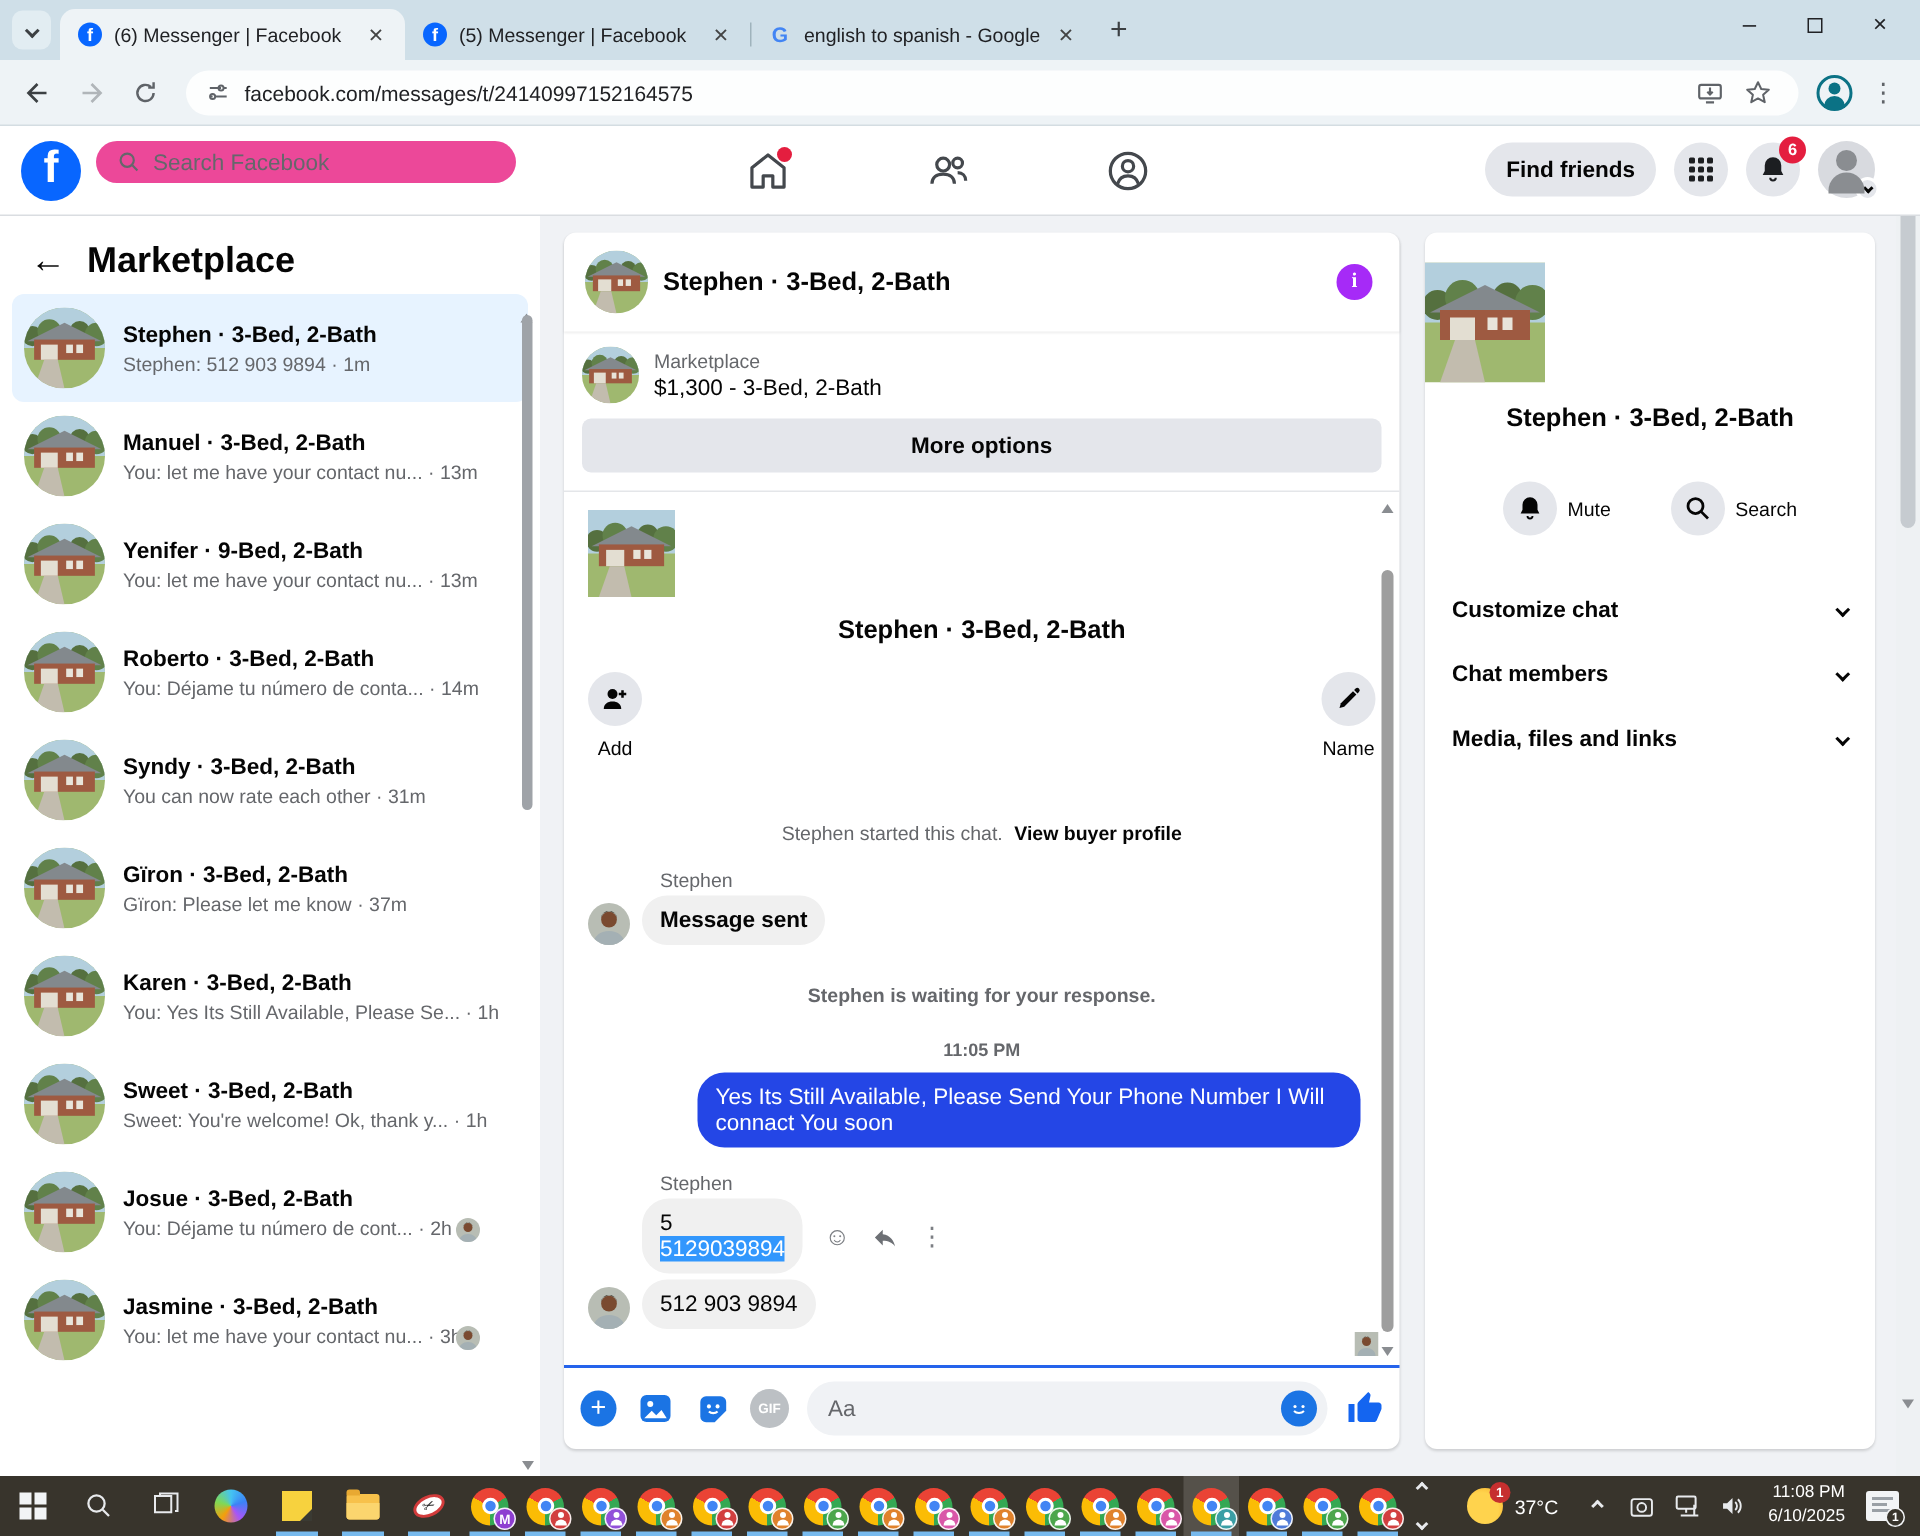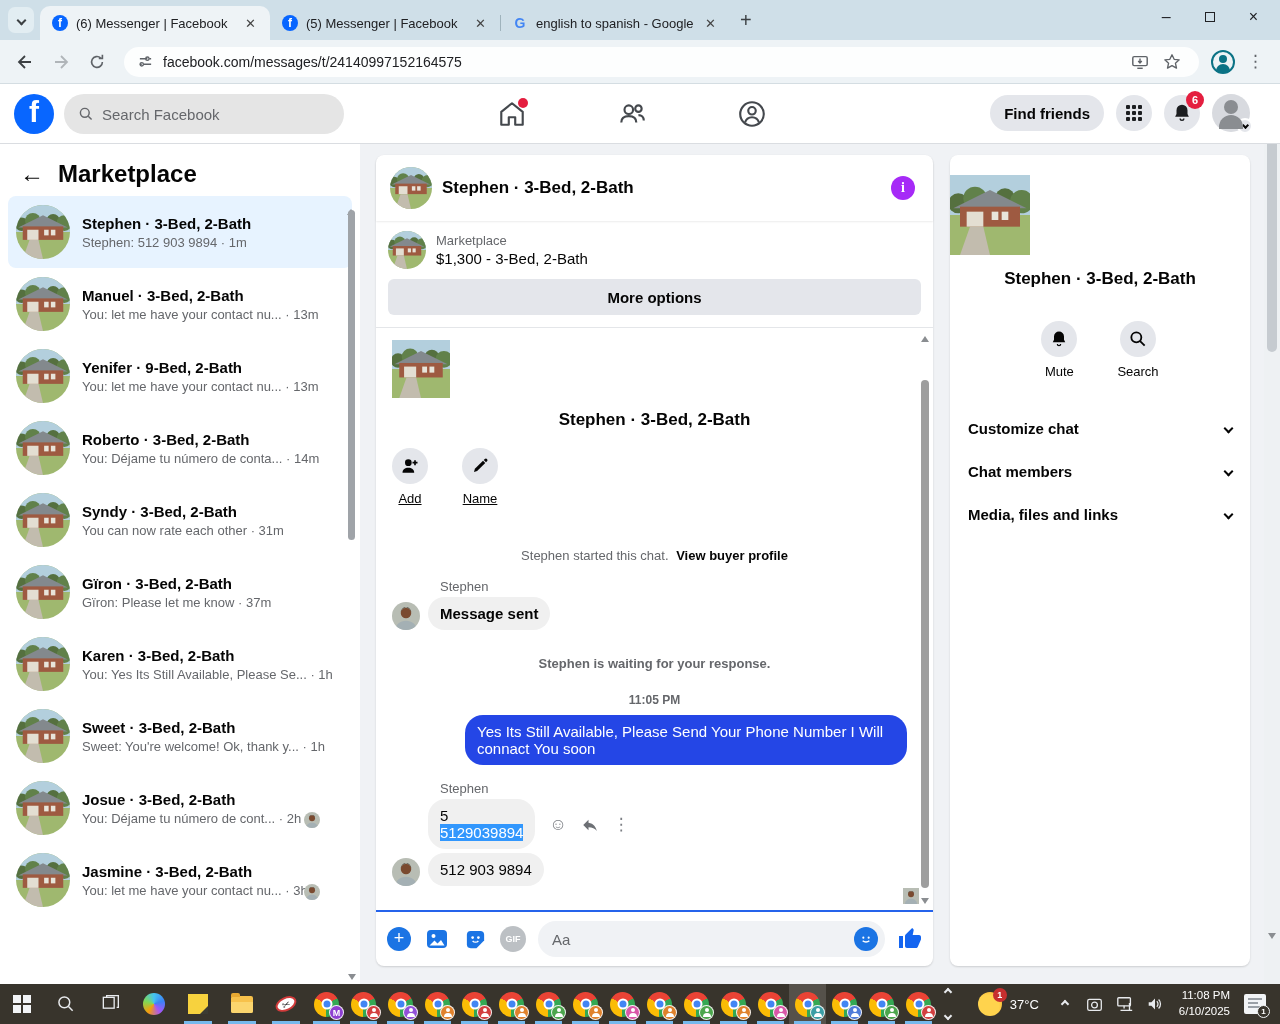--- a/index.html
+++ b/index.html
@@ -26,21 +26,21 @@
   .urltext { font-size:14px; color:#202124; flex:1; }
   .urlicons { display:flex; align-items:center; gap:14px; margin-right:4px; }
   .brow-avatar { width:24px; height:24px; border-radius:50%; border:2px solid #0b7285; position:relative; }
   .brow-avatar::before { content:""; position:absolute; left:6px; top:3px; width:8px; height:8px; border-radius:50%; background:#0b7285; }
   .brow-avatar::after { content:""; position:absolute; left:3px; top:12px; width:14px; height:8px; border-radius:7px 7px 0 0; background:#0b7285; }
   .menu-dots { font-size:17px; color:#5f6368; padding:0 6px; }
 
   
   .fbheader { position:absolute; top:84px; left:0; width:1280px; height:60px; background:#fff; border-bottom:1px solid #dadde1; z-index:5; }
   .fb-logo { position:absolute; left:14px; top:10px; width:40px; height:40px; border-radius:50%; background:#0866ff; color:#fff; font-size:30px; font-weight:bold; display:flex; align-items:center; justify-content:center; padding-bottom:4px; }
-  .fb-search { position:absolute; left:64px; top:10px; width:280px; height:40px; border-radius:20px; background:#e5e5e5; display:flex; align-items:center; gap:8px; padding:0 14px; color:#65676b; }
+  .fb-search { position:absolute; left:64px; top:10px; width:280px; height:28px; border-radius:20px; background:#ec4899; display:flex; align-items:center; gap:8px; padding:0 14px; color:#65676b; }
   .fb-search input { border:none; background:transparent; outline:none; font-size:15px; font-family:inherit; color:#050505; width:200px; }
   .fb-search input::placeholder { color:#65676b; }
   .fbnav { position:absolute; top:12px; width:36px; height:36px; display:flex; align-items:center; justify-content:center; position:absolute; }
   .nav-home { left:494px; } .nav-friends { left:614px; } .nav-groups { left:734px; }
   .reddot { position:absolute; top:2px; right:2px; width:10px; height:10px; border-radius:50%; background:#e41e3f; }
   .fb-right { position:absolute; right:30px; top:10px; display:flex; align-items:center; gap:12px; }
   .findfriends { height:36px; background:#e4e6eb; border:none; border-radius:18px; padding:0 14px; font-family:inherit; font-size:15px; font-weight:bold; color:#050505; }
   .circlebtn { width:36px; height:36px; border-radius:50%; background:#e4e6eb; display:flex; align-items:center; justify-content:center; position:relative; }
   .gridicon { display:grid; grid-template-columns:repeat(3,4px); grid-gap:2px; }
   .gridicon span { width:4px; height:4px; background:#1c1e21; border-radius:1px; }
@@ -85,21 +85,21 @@
   .av36 { width:38px; height:38px; min-width:38px; border-radius:50%; overflow:hidden; }
   .banner-src { font-size:13px; color:#65676b; }
   .banner-listing { font-size:15px; color:#050505; margin-top:2px; }
   .banner-btns { display:flex; gap:8px; }
   .banner-btns button { flex:1; height:36px; border:none; border-radius:6px; background:#e4e6eb; font-family:inherit; font-size:15px; font-weight:bold; color:#050505; }
 
   .chat-scroll { flex:1; position:relative; padding:10px 16px 0; overflow:hidden; }
   .cprofile { text-align:center; padding-top:2px; }
   .av58 { width:58px; height:58px; border-radius:50%; overflow:hidden; margin:0 auto; }
   .cprofile-title { font-size:17px; font-weight:bold; margin-top:12px; }
-  .cp-actions { display:flex; justify-content:flex-start; gap:34px; margin-top:18px;text-decoration:underline; }
+  .cp-actions { display:flex; justify-content:space-between; gap:34px; margin-top:18px; }
   .cp-act { display:flex; flex-direction:column; align-items:center; gap:7px; }
   .cp-circle { width:36px; height:36px; border-radius:50%; background:#e4e6eb; display:flex; align-items:center; justify-content:center; }
   .cp-label { font-size:13px; }
   .started { text-align:center; font-size:13px; color:#65676b; margin-top:42px; }
   .started a { color:#050505; font-weight:bold; text-decoration:none; margin-left:4px; }
   .sender-label { font-size:13px; color:#65676b; margin:16px 0 3px 48px; }
   .msg-row { display:flex; align-items:flex-end; gap:8px; margin-bottom:4px; }
   .msg-row.indent { margin-left:36px; }
   .av28 { width:28px; height:28px; min-width:28px; border-radius:50%; overflow:hidden; }
   .bubble { background:#f0f0f0; border-radius:18px; padding:8px 12px; font-size:15px; font-weight:600; max-width:430px; }
@@ -126,21 +126,21 @@
   .cmp-input { flex:1; height:36px; background:#f0f2f5; border-radius:18px; display:flex; align-items:center; padding:0 40px 0 14px; position:relative; }
   .cmp-input input { border:none; background:transparent; outline:none; font-family:inherit; font-size:15px; width:100%; color:#050505; }
   .cmp-input input::placeholder { color:#65676b; }
   .emojibtn { position:absolute; right:7px; top:6px; width:24px; height:24px; border-radius:50%; background:#1b74e4; display:flex; align-items:center; justify-content:center; }
 
   
   .rightcard { position:absolute; left:950px; top:11px; width:300px; height:811px; background:#fff; border-radius:8px; box-shadow:0 1px 2px rgba(0,0,0,.15); padding-top:20px; }
   .av80 { width:80px; height:80px; border-radius:50%; overflow:hidden; margin:0 auto; }
   .rp-title { text-align:center; font-size:17px; font-weight:bold; margin-top:14px; }
   .rp-actions { display:flex; justify-content:center; gap:40px; margin-top:32px; }
-  .rp-act { display:flex; flex-direction:column; align-items:center; gap:7px; }
+  .rp-act { display:flex; flex-direction:row; align-items:center; gap:7px; }
   .rp-circle { width:36px; height:36px; border-radius:50%; background:#e4e6eb; display:flex; align-items:center; justify-content:center; }
   .rp-label { font-size:13px; }
   .rp-sections { margin-top:28px; }
   .rp-sec { display:flex; align-items:center; justify-content:space-between; padding:13px 18px; font-size:15px; font-weight:600; }
 
   
   .pagescroll { position:absolute; top:84px; right:0; width:16px; height:900px; background:#eef1f3; }
   .pagescroll .tri-up { margin:5px auto 0; } .pagescroll .tri-down { position:absolute; bottom:45px; left:4px; }
   .ps-thumb { position:absolute; top:18px; left:3px; width:10px; height:250px; background:#c6cbd0; border-radius:5px; }
 

